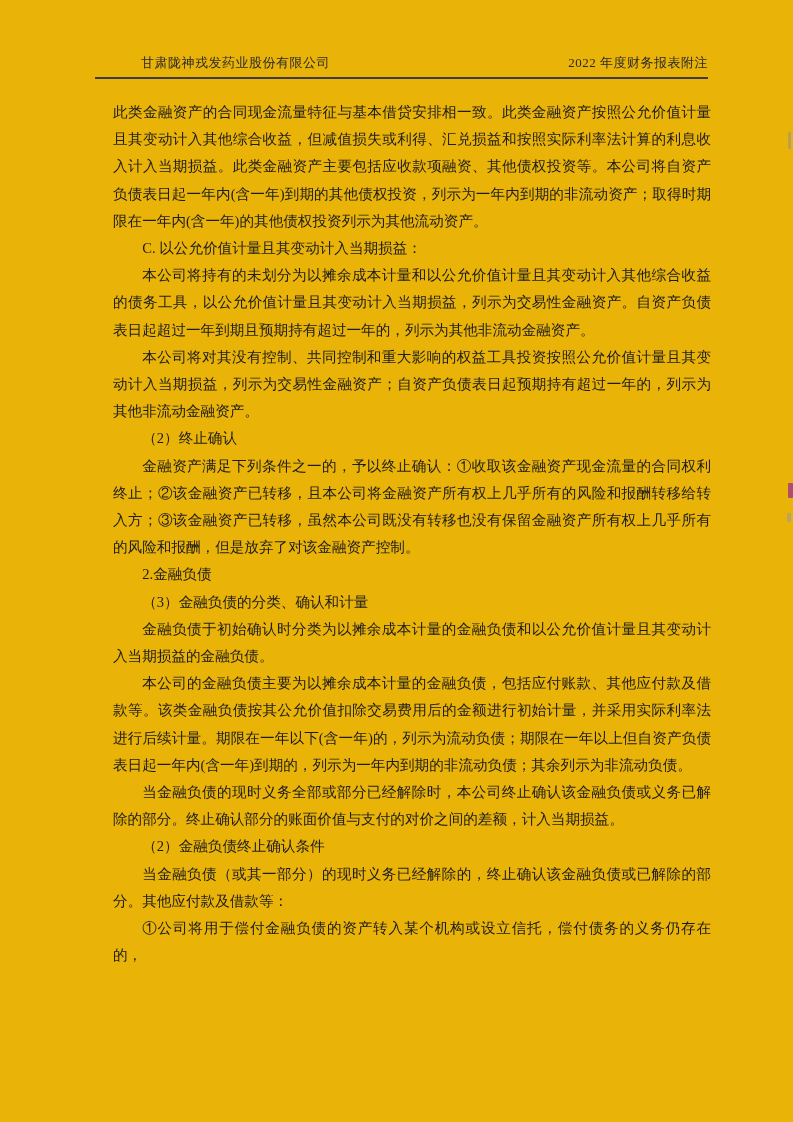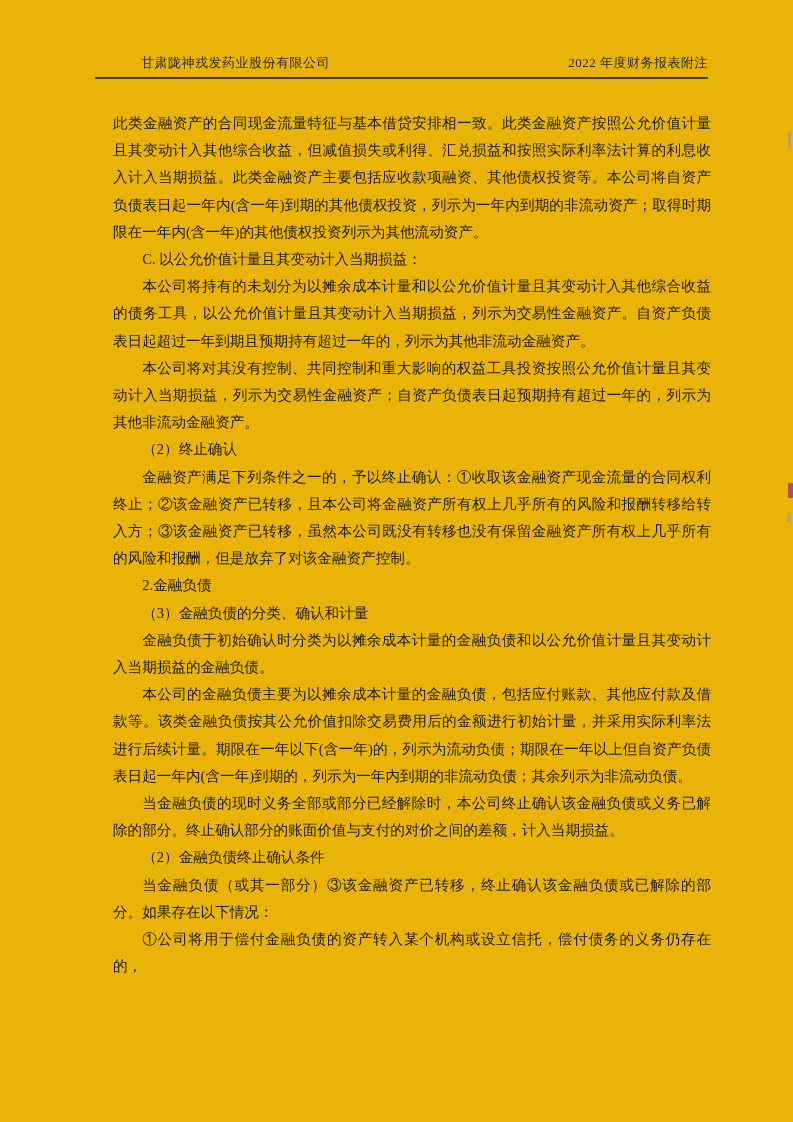--- a/index.html
+++ b/index.html
@@ -43,21 +43,20 @@
   .content {
     position: absolute;
     top: 99px;
     left: 113px;
     width: 598px;
     font-size: 14.6px;
     line-height: 27.2px;
     text-align: justify;
     text-justify: inter-character;
     color: #1c1c1c;
-    margin-top: 11px;
   }
   .para { margin: 0; }
   .para.indent { text-indent: 2em; }
   
   .footer {
     position: absolute;
     top: 1053px;
     left: 113px;
     width: 612px;
     text-align: center;
@@ -87,21 +86,21 @@
     <p class="para indent">本公司将持有的未划分为以摊余成本计量和以公允价值计量且其变动计入其他综合收益的债务工具，以公允价值计量且其变动计入当期损益，列示为交易性金融资产。自资产负债表日起超过一年到期且预期持有超过一年的，列示为其他非流动金融资产。</p>
     <p class="para indent">本公司将对其没有控制、共同控制和重大影响的权益工具投资按照公允价值计量且其变动计入当期损益，列示为交易性金融资产；自资产负债表日起预期持有超过一年的，列示为其他非流动金融资产。</p>
     <p class="para indent">（2）终止确认</p>
     <p class="para indent">金融资产满足下列条件之一的，予以终止确认：①收取该金融资产现金流量的合同权利终止；②该金融资产已转移，且本公司将金融资产所有权上几乎所有的风险和报酬转移给转入方；③该金融资产已转移，虽然本公司既没有转移也没有保留金融资产所有权上几乎所有的风险和报酬，但是放弃了对该金融资产控制。</p>
     <p class="para indent">2.金融负债</p>
     <p class="para indent">（3）金融负债的分类、确认和计量</p>
     <p class="para indent">金融负债于初始确认时分类为以摊余成本计量的金融负债和以公允价值计量且其变动计入当期损益的金融负债。</p>
     <p class="para indent">本公司的金融负债主要为以摊余成本计量的金融负债，包括应付账款、其他应付款及借款等。该类金融负债按其公允价值扣除交易费用后的金额进行初始计量，并采用实际利率法进行后续计量。期限在一年以下(含一年)的，列示为流动负债；期限在一年以上但自资产负债表日起一年内(含一年)到期的，列示为一年内到期的非流动负债；其余列示为非流动负债。</p>
     <p class="para indent">当金融负债的现时义务全部或部分已经解除时，本公司终止确认该金融负债或义务已解除的部分。终止确认部分的账面价值与支付的对价之间的差额，计入当期损益。</p>
     <p class="para indent">（2）金融负债终止确认条件</p>
-    <p class="para indent">当金融负债（或其一部分）③该金融资产已转移，终止确认该金融负债或已解除的部分。如果存在以下情况：</p>
+    <p class="para indent">当金融负债（或其一部分）的现时义务已经解除的，终止确认该金融负债或已解除的部分。其他应付款及借款等：</p>
     <p class="para indent">①公司将用于偿付金融负债的资产转入某个机构或设立信托，偿付债务的义务仍存在的，</p>
   </div>
 
 
   <div class="artifact a1"></div>
   <div class="artifact a2"></div>
   <div class="artifact a3"></div>
 
 </div>
 

